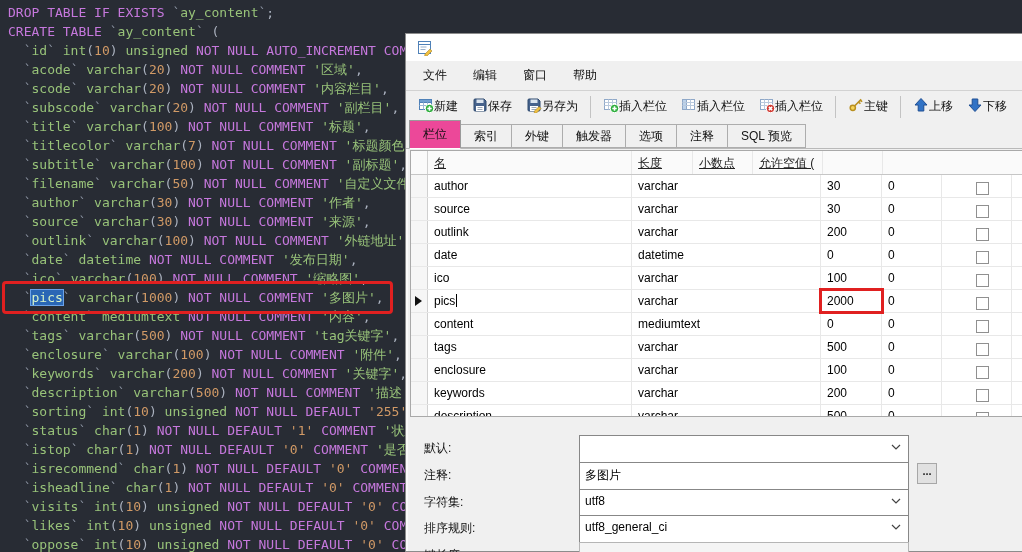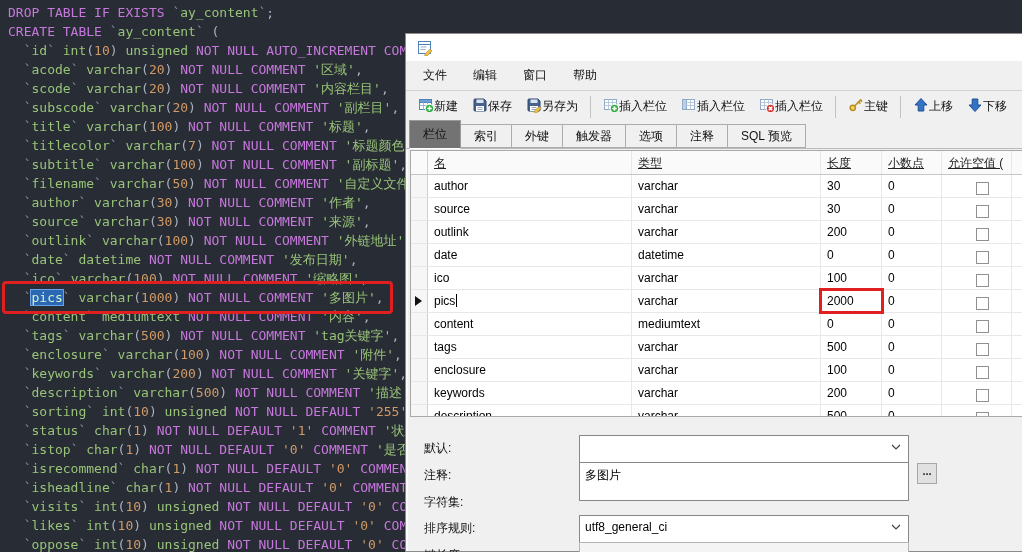--- a/index.html
+++ b/index.html
@@ -29,21 +29,21 @@
   .mitem{padding:0 13px;font-size:12px;line-height:29px;color:#111;cursor:default}
   .tool{position:absolute;left:0;top:56px;right:0;height:31px;background:#f0f0f0;
         border-top:1px solid #d2d2d2;display:flex;align-items:center;padding-left:5px}
   .tbtn{display:flex;align-items:center;gap:0;padding:0 7px;height:24px;font-size:12px;color:#111}
   .tbtn svg{flex:0 0 auto}
   .tsep{width:1px;height:22px;background:#c3c3c3;margin:0 5px}
   .tabs{position:absolute;left:0;top:87px;right:0;height:28px;background:#f0f0f0;
         display:flex;align-items:flex-end;padding-left:3px;border-bottom:1px solid #b9b9b9;box-sizing:border-box}
   .tab{font-size:12px;height:22px;line-height:22px;padding:0 13px;background:#f0f0f0;
        border:1px solid #adadad;margin-right:-1px;color:#111}
-  .tab.active{background:#737373;height:27px;line-height:26px;border-color:#9a9a9a;
+  .tab.active{background:#ec4899;height:27px;line-height:26px;border-color:#9a9a9a;
               border-bottom:1px solid #fff;margin-bottom:-1px;z-index:2}
 
   
   .gridwrap{position:absolute;left:4px;top:116px;width:616px;height:267px;background:#fff;
             border:1px solid #a9a9a9;box-sizing:border-box;overflow:hidden}
   .grow{display:flex;height:22px;border-bottom:1px solid #e8e8e8}
   .grow.head{height:23px;border-bottom:1px solid #c6c6c6;background:#fafafa}
   .gcell{box-sizing:border-box;border-right:1px solid #e8e8e8;font-size:12px;color:#000;
          padding:4px 0 0 6px;overflow:hidden;white-space:nowrap;flex:0 0 auto}
   .grow.head .gcell{text-decoration:underline;color:#222;padding-top:4px;background:#fafafa}
@@ -177,21 +177,20 @@
       <div class="tab">外键</div>
       <div class="tab">触发器</div>
       <div class="tab">选项</div>
       <div class="tab">注释</div>
       <div class="tab">SQL 预览</div>
     </div>
   <div class="gridwrap">
       <div class="grow head">
         <div class="gcell marker" style="width: 17px;"></div>
         <div class="gcell" style="width: 204px;">名</div>
-        <div class="gcell" style="width: 189px;">类型</div>
         <div class="gcell" style="width: 61px;">长度</div>
         <div class="gcell" style="width: 60px;">小数点</div>
         <div class="gcell" style="width: 70px;">允许空值 (</div>
         <div class="gcell" style="width: 60px;"></div>
       </div>
       <div class="grow">
         <div class="gcell marker" style="width: 17px;"></div>
         <div class="gcell" style="width: 204px;"><span>author</span></div>
         <div class="gcell" style="width: 189px;">varchar</div>
         <div class="gcell" style="width: 61px;">30</div>
@@ -321,20 +320,23 @@
               <path d="M1 1l4 4 4-4" stroke="#444" fill="none" stroke-width="1.2"></path>
             </svg></span></div>
       </div>
       <div class="frow" style="top: 45px;">
         <span class="flabel">注释:</span>
         <div class="fbox"><span>多图片</span></div>
         <div class="more">...</div>
       </div>
       <div class="frow" style="top: 72px;">
         <span class="flabel">字符集:</span>
+        <div class="fbox"><span>utf8</span><span><svg class="chev" width="10" height="6" viewBox="0 0 10 6" xmlns="http://www.w3.org/2000/svg">
+              <path d="M1 1l4 4 4-4" stroke="#444" fill="none" stroke-width="1.2"></path>
+            </svg></span></div>
       </div>
       <div class="frow" style="top: 98px;">
         <span class="flabel">排序规则:</span>
         <div class="fbox"><span>utf8_general_ci</span><span><svg class="chev" width="10" height="6" viewBox="0 0 10 6" xmlns="http://www.w3.org/2000/svg">
               <path d="M1 1l4 4 4-4" stroke="#444" fill="none" stroke-width="1.2"></path>
             </svg></span></div>
       </div>
       <div class="frow" style="top: 125px;">
         <span class="flabel">键长度:</span>
         <div class="fbox disabled"><span></span></div>

